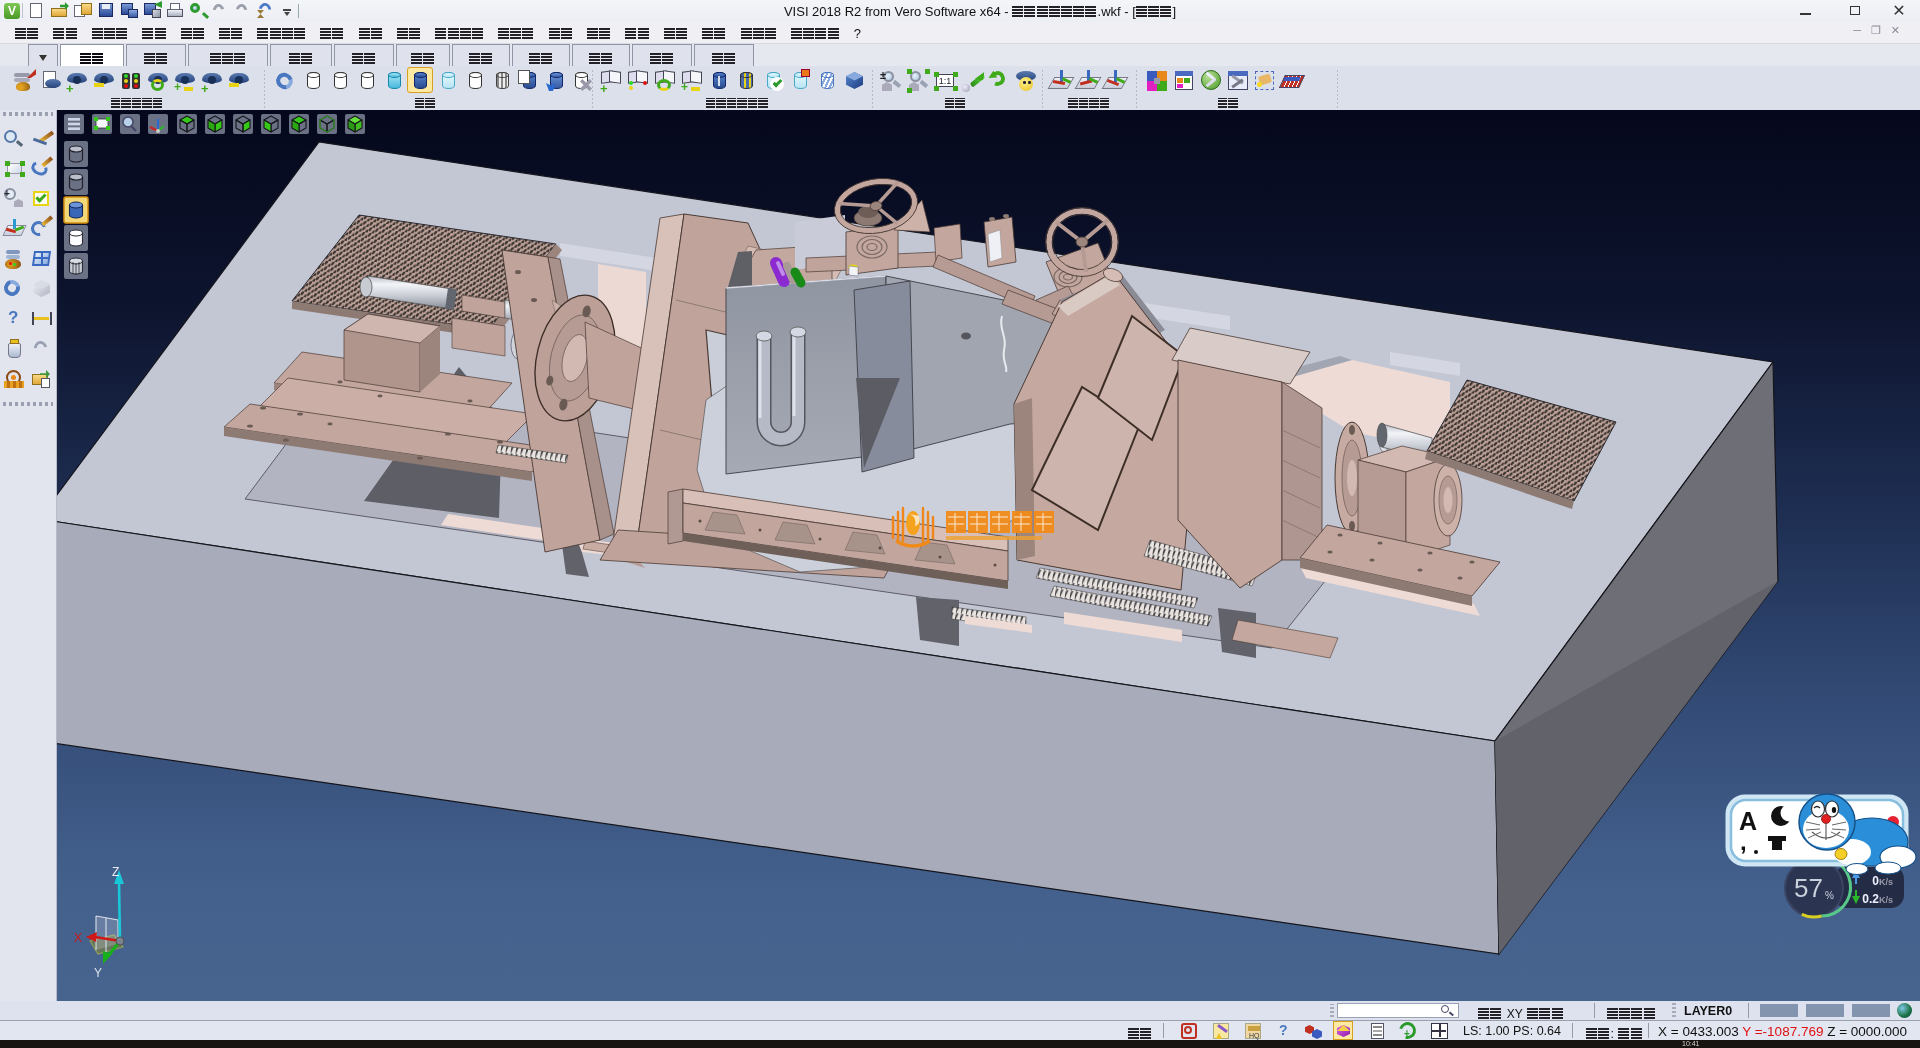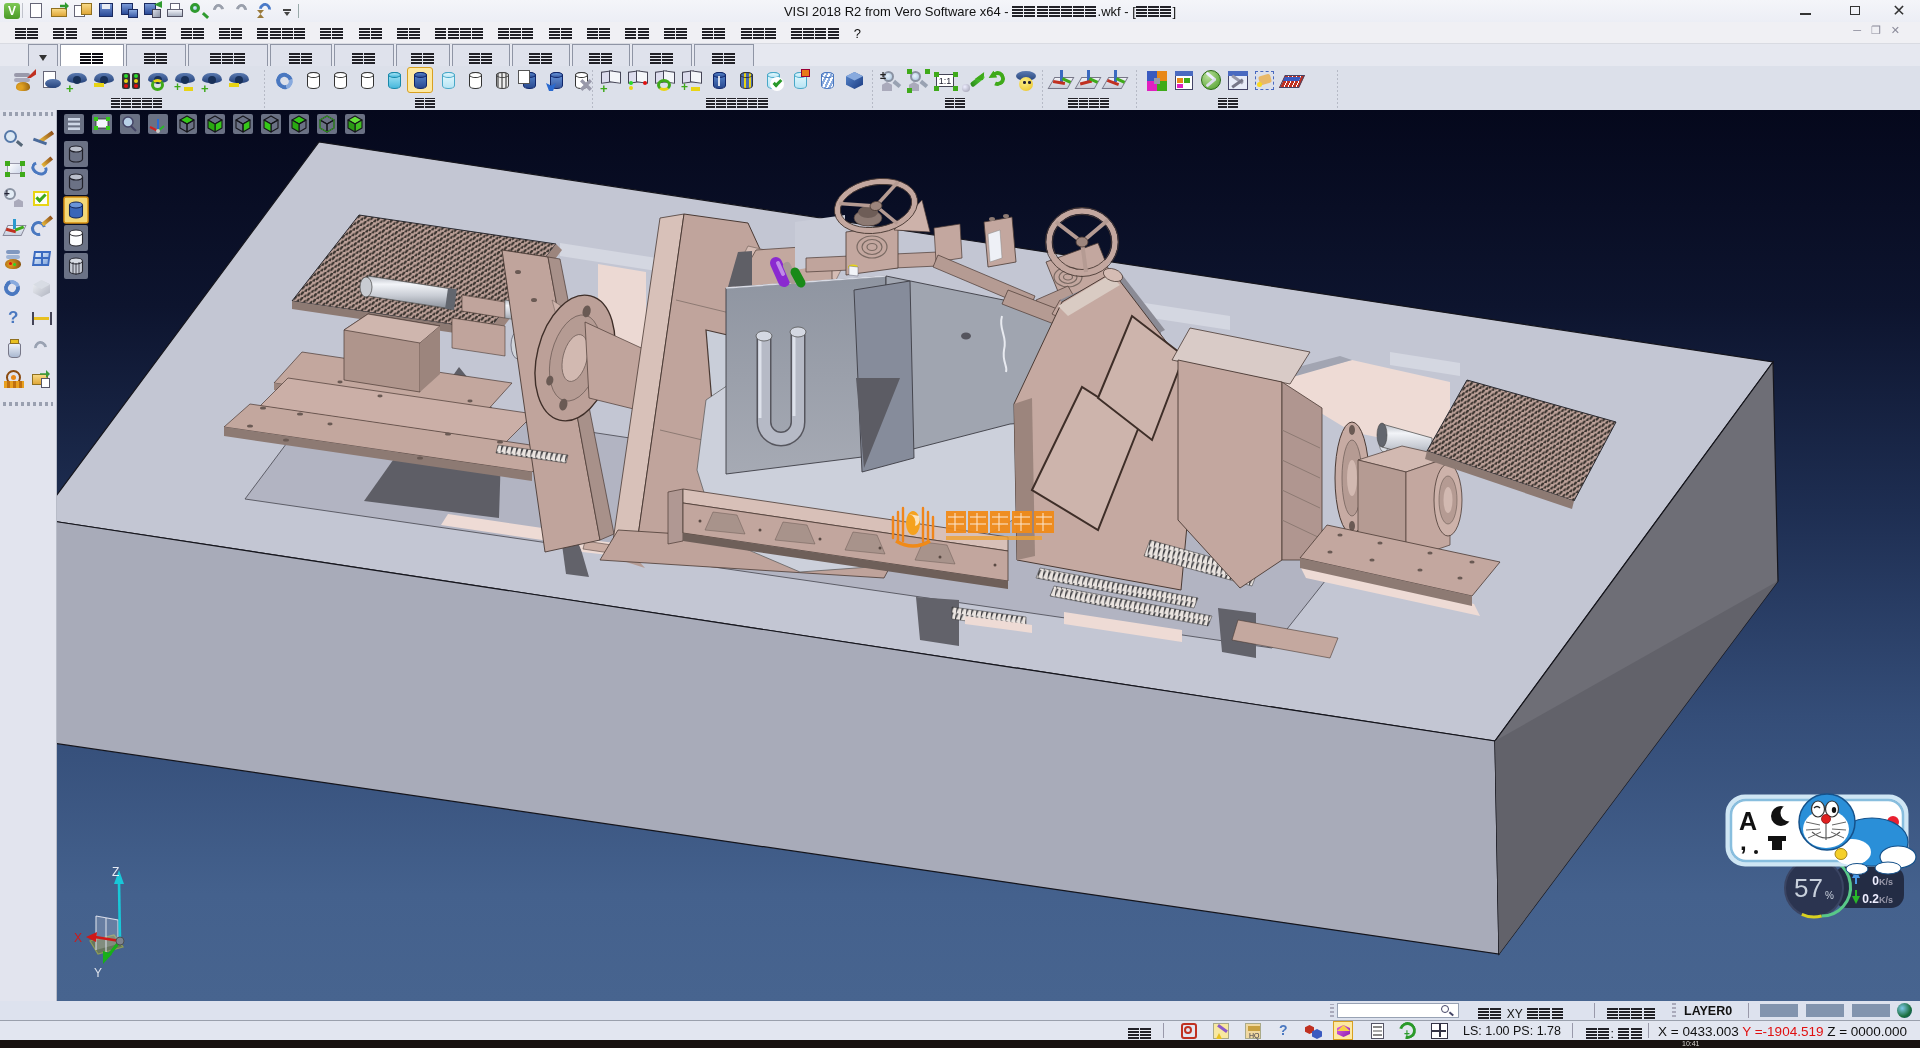--- a/index.html
+++ b/index.html
@@ -954,21 +954,21 @@
         <div style="position:absolute;left:1px;top:6px;width:9px;height:2px;background:#aaa;"></div>
         <div style="position:absolute;left:1px;top:10px;width:9px;height:2px;background:#888;"></div>
       </div>
       <div class="abs" style="left:1399px;top:1px;width:17px;height:17px;border:3px solid #2a9a2a;border-left-color:transparent;border-radius:50%;transform:rotate(-30deg);"></div>
       <div class="abs" style="left:1404px;top:7px;font-size:10px;font-weight:bold;color:#2a9a2a;">+</div>
       <div class="abs" style="left:1431px;top:2px;width:17px;height:16px;background:#fff;border:1.5px solid #334;">
         <div style="position:absolute;left:7px;top:0;width:2px;height:13px;background:#334;"></div>
         <div style="position:absolute;left:0;top:6px;width:14px;height:2px;background:#334;"></div>
       </div>
     </div>
-  <div class="abs" style="left:1463px;top:3px;font-size:12.5px;color:#111;">LS: 1.00 PS: 1.78</div>
+  <div class="abs" style="left:1463px;top:3px;font-size:12.5px;color:#111;">LS: 1.00 PS: 0.64</div>
   <div class="abs" style="left:1572px;top:2px;width:1px;height:15px;background:#99a;"></div>
   <div class="abs" style="left:1586px;top:3px;"><span class="z"></span><span class="z"></span><span style="font-size:12.5px;color:#111;">:</span>&nbsp;<span class="z"></span><span class="z"></span></div>
   <div class="abs" style="left:1648px;top:2px;width:1px;height:15px;background:#99a;"></div>
-  <div class="abs" style="left:1658px;top:3px;font-size:13.5px;color:#111;white-space:nowrap;">X = 0433.003 <span style="color:#e01010;">Y =-1904.519</span> Z = 0000.000</div>
+  <div class="abs" style="left:1658px;top:3px;font-size:13.5px;color:#111;white-space:nowrap;">X = 0433.003 <span style="color:#e01010;">Y =-1087.769</span> Z = 0000.000</div>
 </div>
 <div class="row" id="taskbar">
     <div class="abs" style="left:1682px;top:0px;font-size:7px;color:#d8d4d0;">10:41</div>
   </div>
 
 </body></html>

